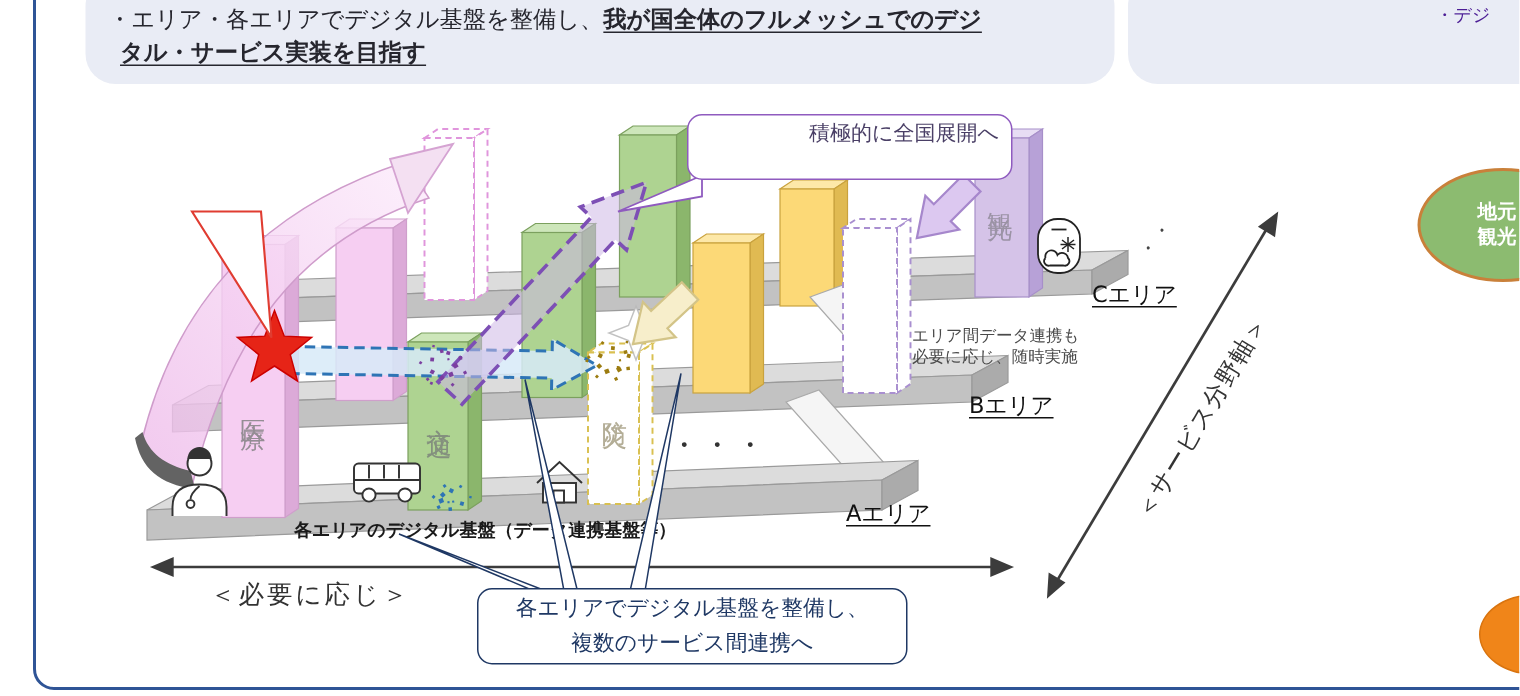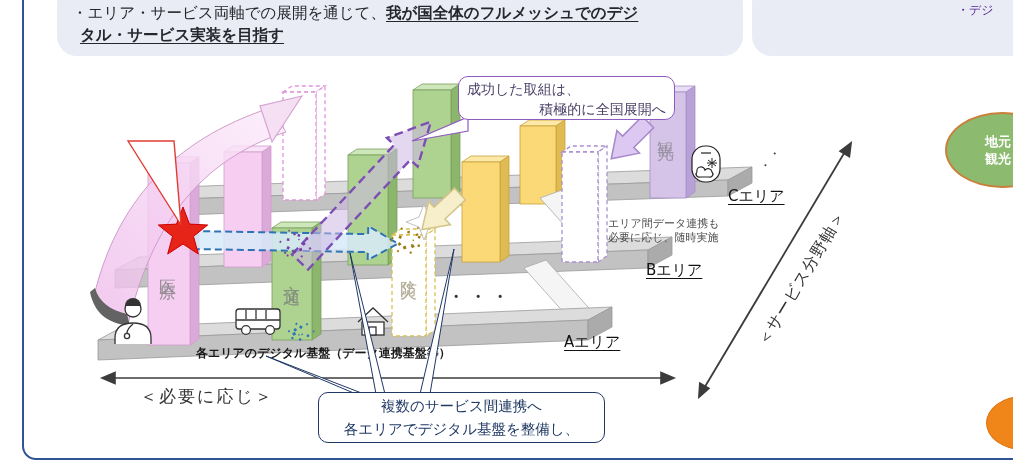--- a/index.html
+++ b/index.html
@@ -270,38 +270,37 @@
     <polygon points="128,141 174,141 181,225" fill="#fff" stroke="#e03c31" stroke-width="1.4"></polygon>
     <polygon points="468,117 468,131 412,141" fill="#fff" stroke="#8f5bbf" stroke-width="1.2"></polygon>
     <g fill="#fff" stroke="#1f3864" stroke-width="1">
       <polygon points="356,394 364,394 266,356"></polygon>
       <polygon points="376,394 385,394 350,253"></polygon>
       <polygon points="420,394 430,394 454,249"></polygon>
     </g>
   </svg>
 
   <div class="abs hdr-box" id="hdr-left">
-    <div class="l1"><span>・エリア・サービス両軸での展開を通じて、</span><span class="hdr-bold">我が国全体のフルメッシュでのデジ</span></div>
+    <div class="l1"><span>・エリア・各エリアでデジタル基盤を整備し、</span><span class="hdr-bold">我が国全体のフルメッシュでのデジ</span></div>
     <div class="l2"><span class="hdr-bold">タル・サービス実装を目指す</span></div>
   </div>
 
   <div class="abs hdr-box" id="hdr-right">
 
     <div class="l2">・デジ</div>
   </div>
 
 
   <div class="abs callout" id="co-expand">
-    <div>成功した取組は、</div>
     <div class="r">積極的に全国展開へ</div>
   </div>
 
   <div class="abs callout" id="co-found">
+    <div>各エリアでデジタル基盤を整備し、</div>
     <div>複数のサービス間連携へ</div>
-    <div>各エリアでデジタル基盤を整備し、</div>
   </div>
 
   <div class="abs area-label" id="lbl-a">Aエリア</div>
   <div class="abs area-label" id="lbl-b">Bエリア</div>
   <div class="abs area-label" id="lbl-c">Cエリア</div>
 
   <div class="abs" id="note-inter">
     <div>エリア間データ連携も</div>
     <div>必要に応じ、随時実施</div>
   </div>

